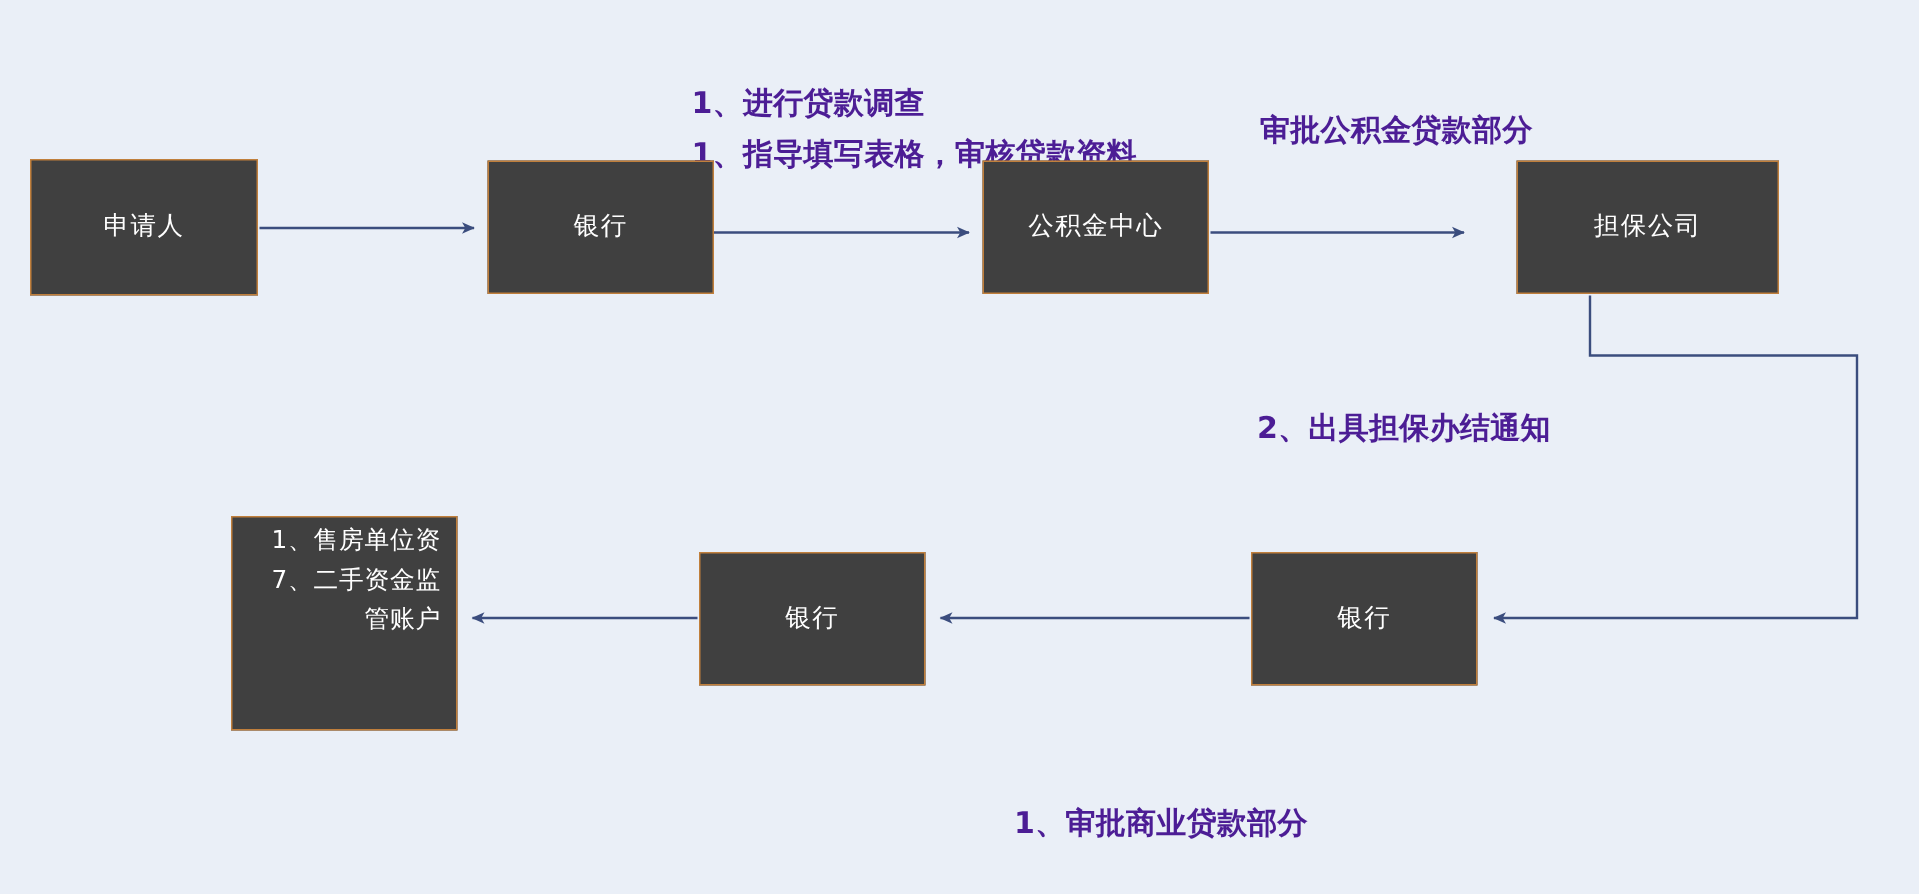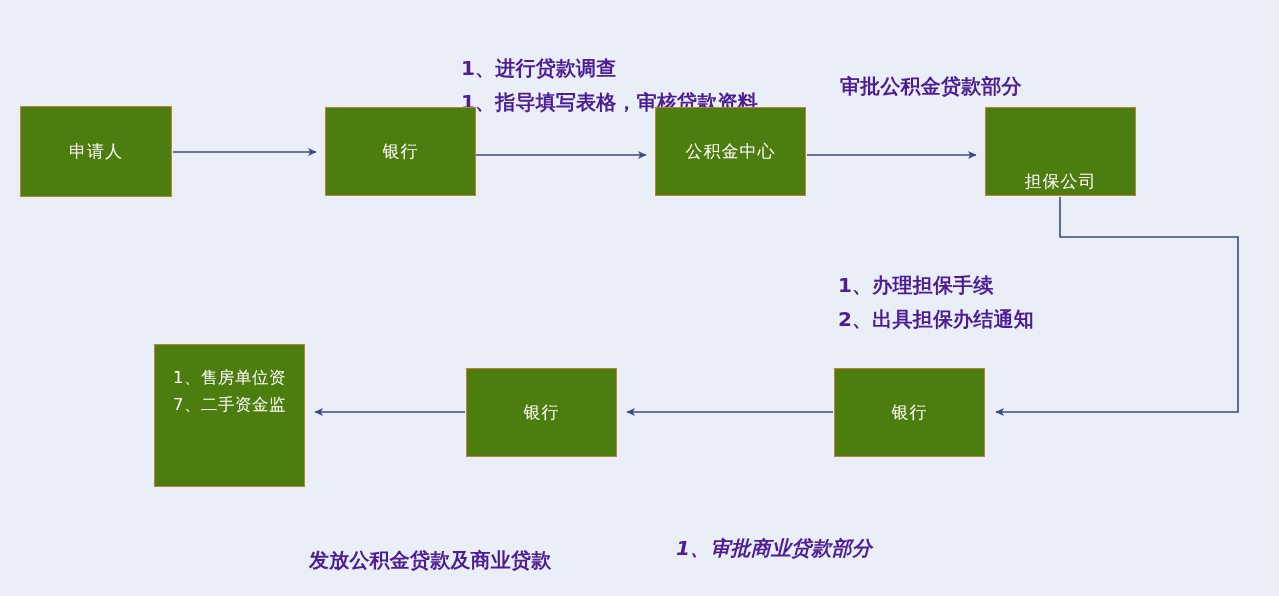--- a/index.html
+++ b/index.html
@@ -22,38 +22,39 @@
   svg.connectors {
     position: absolute;
     left: 0;
     top: 0;
     width: 1279px;
     height: 596px;
     pointer-events: none;
   }
   .node {
     position: absolute;
-    background: #4d7c0f;
+    background: #404040;
     border: 1px solid #c07f3c;
     box-sizing: border-box;
     color: #ffffff;
     display: flex;
     align-items: center;
     justify-content: center;
     text-align: center;
     font-size: 17px;
     letter-spacing: 1px;
     line-height: 1.6;
   }
   .node.multiline {
     display: block;
-    padding: 20px 10px 0 10px;
+    padding: 2px 10px 0 10px;
     font-size: 16.5px;
     line-height: 1.62;
     letter-spacing: 0.5px;
+    text-align: right;
   }
   .node .line {
     display: block;
     white-space: nowrap;
   }
   .node .line.indent {
     padding-left: 10px;
   }
   .annot {
     position: absolute;
@@ -101,54 +102,51 @@
   <div class="annot" style="left:461px; top:41px;">
     <span class="line">1、进行贷款调查</span>
     <span class="line">1、指导填写表格，审核贷款资料</span>
   </div>
 
   <div class="annot" style="left:840px; top:59px;">
     <span class="line">审批公积金贷款部分</span>
   </div>
 
   <div class="annot" style="left:838px; top:258px;">
-    <span class="line">1、办理担保手续</span>
     <span class="line">2、出具担保办结通知</span>
   </div>
 
-  <div class="annot" style="left:676px; top:521px;font-style:italic;">
+  <div class="annot" style="left:676px; top:521px;">
     <span class="line">1、审批商业贷款部分</span>
   </div>
 
-  <div class="annot" style="left:309px; top:533px;">
-    <span class="line">发放公积金贷款及商业贷款</span>
-  </div>
 
   <div class="node" style="left:20px; top:106px; width:152px; height:91px;">
     <span>申请人</span>
   </div>
 
   <div class="node" style="left:325px; top:107px; width:151px; height:89px;">
     <span>银行</span>
   </div>
 
   <div class="node" style="left:655px; top:107px; width:151px; height:89px;">
     <span>公积金中心</span>
   </div>
 
-  <div class="node" style="left:985px; top:107px; width:151px; height:89px;align-items:flex-end;">
+  <div class="node" style="left:1011px; top:107px; width:175px; height:89px;">
     <span>担保公司</span>
   </div>
 
   <div class="node" style="left:834px; top:368px; width:151px; height:89px;">
     <span>银行</span>
   </div>
 
   <div class="node" style="left:466px; top:368px; width:151px; height:89px;">
     <span>银行</span>
   </div>
 
   <div class="node multiline" style="left:154px; top:344px; width:151px; height:143px;">
     <span class="line">1、售房单位资</span>
     <span class="line">7、二手资金监</span>
+    <span class="line indent">管账户</span>
   </div>
 
 </div>
 
 </body></html>

